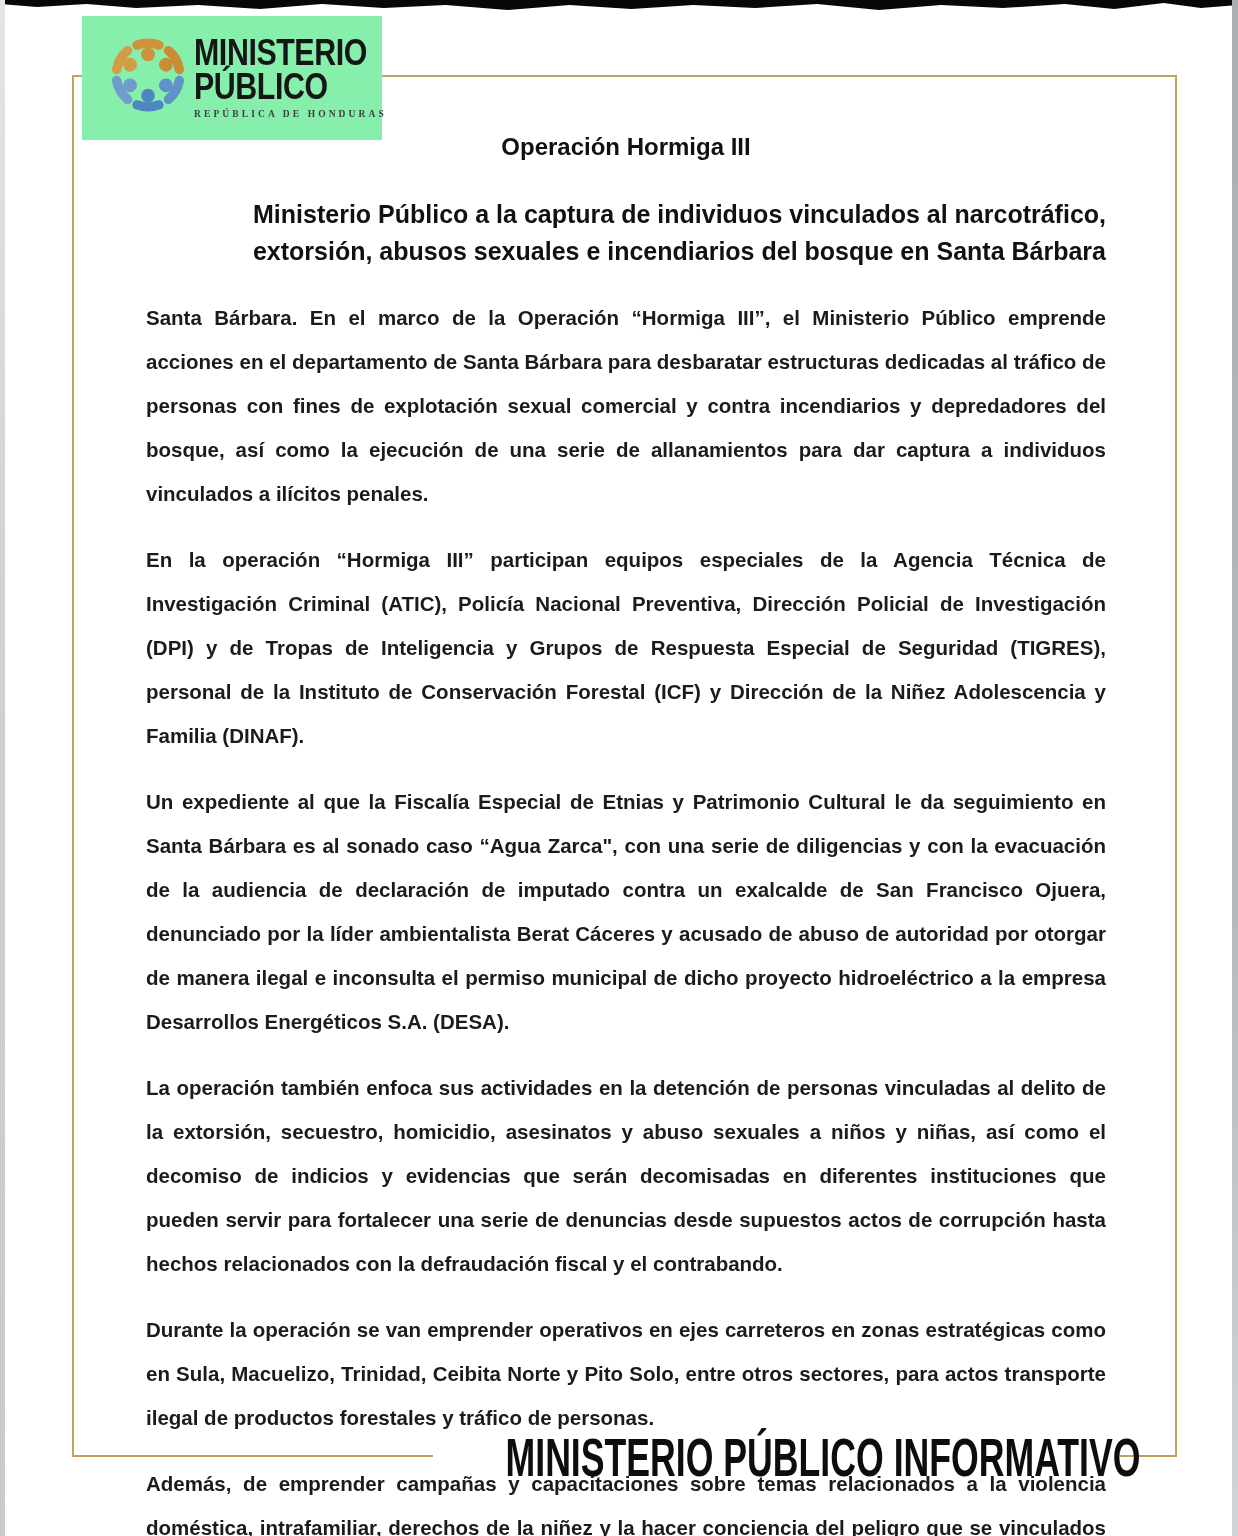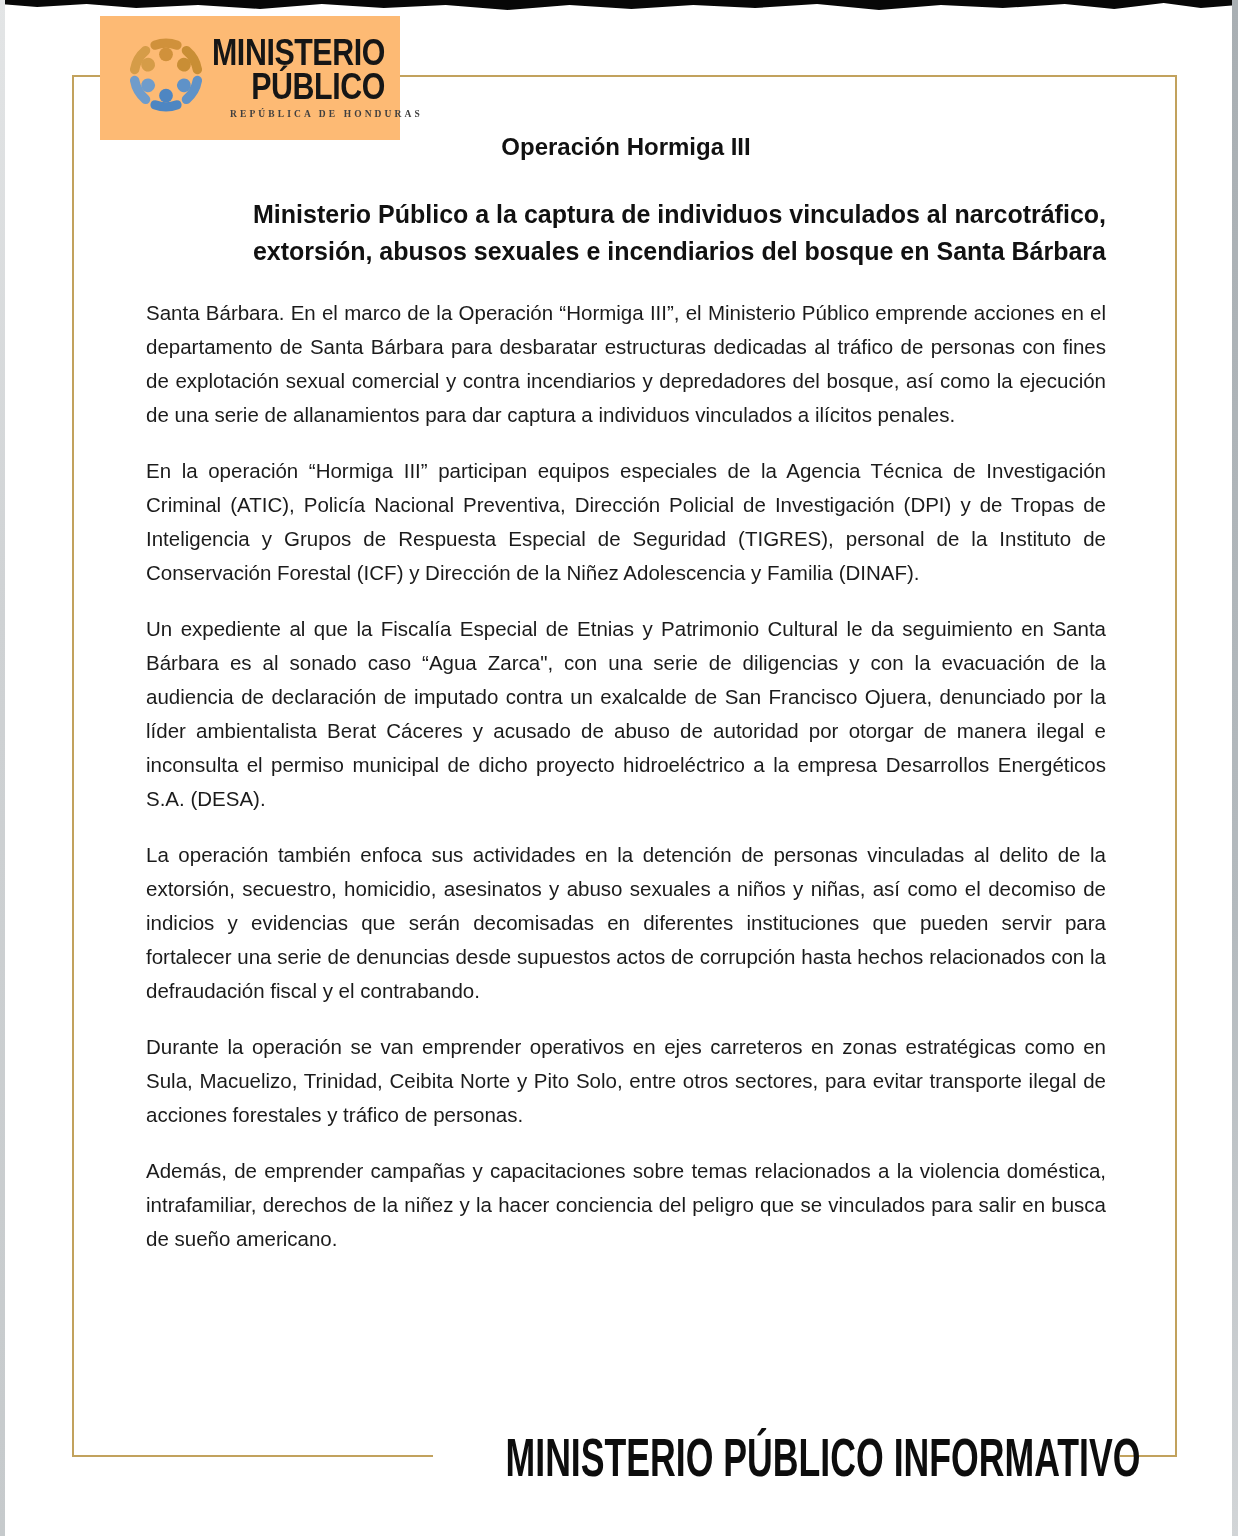--- a/index.html
+++ b/index.html
@@ -19,34 +19,34 @@
   .scan-right{position:absolute;top:0;right:0;width:6px;height:1536px;
     background:linear-gradient(180deg,#a9afb3,#b4babe 60%,#d2d5d7);}
   
   .gold{position:absolute;background:#c2a25d;}
   #frame-top{left:72px;top:75px;width:1105px;height:2px;}
   #frame-left{left:72px;top:75px;width:2px;height:1382px;}
   #frame-right{left:1175px;top:75px;width:2px;height:1382px;}
   #frame-bottom-left{left:72px;top:1455px;width:361px;height:2px;}
   #frame-bottom-right{left:1120px;top:1455px;width:57px;height:2px;}
   
-  .logo-box{position:absolute;left:100px;top:16px;width:300px;height:124px;background:#fdba74;text-align:right;}
+  .logo-box{position:absolute;left:82px;top:16px;width:300px;height:124px;background:#86efac;}
   .logo-mark{position:absolute;left:23px;top:16px;width:86px;height:86px;}
   .logo-text{position:absolute;left:112px;top:20px;white-space:nowrap;}
   .logo-title{font-weight:bold;color:#161616;font-size:37px;line-height:34px;
     letter-spacing:-0.5px;transform:scaleX(0.82);transform-origin:left;}
   .logo-tagline{margin-top:5px;font-weight:bold;color:#3f3f3f;font-size:9.5px;
     letter-spacing:3.1px;font-family:Liberation Serif, serif;}
   
   .content{position:absolute;left:146px;top:132px;width:960px;color:#1b1b1b;}
   .doc-title{font-size:24px;font-weight:bold;text-align:center;line-height:30px;
     margin:0 0 34px 0;color:#111;}
   .doc-subtitle{font-size:25px;font-weight:bold;text-align:right;line-height:37px;
     margin:0 0 26px 0;color:#111;}
-  .content p{font-size:20.5px;line-height:34px;text-align:justify;margin:0 0 22px 0;}
+  .content p{font-size:20.5px;line-height:44px;text-align:justify;margin:0 0 22px 0;font-weight:bold;}
   
   .footer-banner{position:absolute;left:342px;top:1426px;width:900px;text-align:center;
     white-space:nowrap;}
   .footer-banner span{display:inline-block;font-weight:bold;font-size:54px;
     color:#0d0d0d;letter-spacing:0;transform:scaleX(0.66);transform-origin:center;}
 </style>
 </head>
 <body>
 
 <div class="scan-top"></div>
@@ -99,19 +99,19 @@
   </div>
 </div>
 
 <div class="content">
   <h1 class="doc-title">Operación Hormiga III</h1>
   <h2 class="doc-subtitle">Ministerio Público a la captura de individuos vinculados al narcotráfico, extorsión, abusos sexuales e incendiarios del bosque en Santa Bárbara</h2>
   <p>Santa Bárbara. En el marco de la Operación “Hormiga III”, el Ministerio Público emprende acciones en el departamento de Santa Bárbara para desbaratar estructuras dedicadas al tráfico de personas con fines de explotación sexual comercial y contra incendiarios y depredadores del bosque, así como la ejecución de una serie de allanamientos para dar captura a individuos vinculados a ilícitos penales.</p>
   <p>En la operación “Hormiga III” participan equipos especiales de la Agencia Técnica de Investigación Criminal (ATIC), Policía Nacional Preventiva, Dirección Policial de Investigación (DPI) y de Tropas de Inteligencia y Grupos de Respuesta Especial de Seguridad (TIGRES), personal de la Instituto de Conservación Forestal (ICF) y Dirección de la Niñez Adolescencia y Familia (DINAF).</p>
   <p>Un expediente al que la Fiscalía Especial de Etnias y Patrimonio Cultural le da seguimiento en Santa Bárbara es al sonado caso “Agua Zarca", con una serie de diligencias y con la evacuación de la audiencia de declaración de imputado contra un exalcalde de San Francisco Ojuera, denunciado por la líder ambientalista Berat Cáceres y acusado de abuso de autoridad por otorgar de manera ilegal e inconsulta el permiso municipal de dicho proyecto hidroeléctrico a la empresa Desarrollos Energéticos S.A. (DESA).</p>
   <p>La operación también enfoca sus actividades en la detención de personas vinculadas al delito de la extorsión, secuestro, homicidio, asesinatos y abuso sexuales a niños y niñas, así como el decomiso de indicios y evidencias que serán decomisadas en diferentes instituciones que pueden servir para fortalecer una serie de denuncias desde supuestos actos de corrupción hasta hechos relacionados con la defraudación fiscal y el contrabando.</p>
-  <p>Durante la operación se van emprender operativos en ejes carreteros en zonas estratégicas como en Sula, Macuelizo, Trinidad, Ceibita Norte y Pito Solo, entre otros sectores, para evitar transporte ilegal de acciones forestales y tráfico de personas.</p>
+  <p>Durante la operación se van emprender operativos en ejes carreteros en zonas estratégicas como en Sula, Macuelizo, Trinidad, Ceibita Norte y Pito Solo, entre otros sectores, para actos transporte ilegal de productos forestales y tráfico de personas.</p>
   <p>Además, de emprender campañas y capacitaciones sobre temas relacionados a la violencia doméstica, intrafamiliar, derechos de la niñez y la hacer conciencia del peligro que se vinculados para salir en busca de sueño americano.</p>
 </div>
 
 <div class="footer-banner">
   <span>MINISTERIO PÚBLICO INFORMATIVO</span>
 </div>
 
 </body></html>

